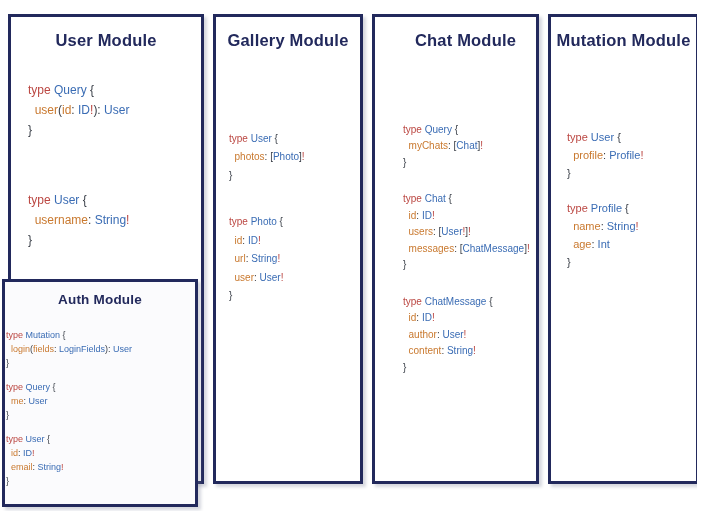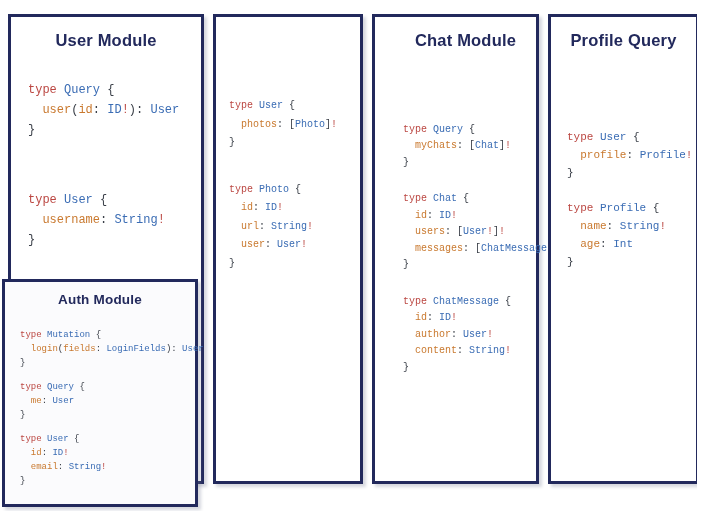--- a/index.html
+++ b/index.html
@@ -14,27 +14,27 @@
   #box-user   {left:8px;  top:14px;  width:196px; height:470px; z-index:1;}
   #box-auth   {left:2px;  top:253px; width:196px; height:228px; z-index:3; background:#fbfbfd;margin-top:26px;}
   #box-gallery{left:213px; top:14px; width:150px; height:470px;}
   #box-chat   {left:372px; top:14px; width:167px; height:470px;padding-left:20px;}
   #box-profile{left:548px; top:14px; width:151px; height:470px;}
 
   .title{margin:14px 4px 0;text-align:center;font-weight:800;font-size:16.5px;
          letter-spacing:.2px;color:var(--navy);line-height:1.15;}
   #box-auth .title{font-size:13.5px;margin-top:10px;}
 
-  .code{font-family:Liberation Mono, monospace;white-space:pre;color:var(--pu);}
+  .code{font-family:Liberation Sans, sans-serif;white-space:pre;color:var(--pu);}
   .tok.kw{color:var(--kw);} .tok.ty{color:var(--ty);}
   .tok.fl{color:var(--fl);} .tok.pu{color:var(--pu);}
 
   #box-user    .code{margin-top:30px;padding-left:17px;font-size:12px;line-height:20px;}
   #box-user    .blk{margin-bottom:50px;}
-  #box-auth    .code{margin-top:20px;padding-left:15px;font-size:9px;line-height:14px;}
+  #box-auth    .code{margin-top:20px;padding-left:1px;font-size:9px;line-height:14px;}
   #box-auth    .blk{margin-bottom:10px;}
   #box-gallery .code{margin-top:80px;padding-left:13px;font-size:10px;line-height:18.5px;}
   #box-gallery .blk{margin-bottom:28px;}
   #box-chat    .code{margin-top:72px;padding-left:8px;font-size:10px;line-height:16.5px;}
   #box-chat    .blk{margin-bottom:20px;}
   #box-profile .code{margin-top:78px;padding-left:16px;font-size:11px;line-height:18px;}
   #box-profile .blk{margin-bottom:17px;}
 </style>
 </head>
 <body>
@@ -45,26 +45,27 @@
     <h2 class="title">User Module</h2>
     <div class="code"><div class="blk"><div class="ln"><span class="tok kw">type </span><span class="tok ty">Query </span><span class="tok pu">{</span></div><div class="ln"><span class="tok pu">  </span><span class="tok fl">user</span><span class="tok pu">(</span><span class="tok fl">id</span><span class="tok pu">: </span><span class="tok ty">ID</span><span class="tok kw">!</span><span class="tok pu">): </span><span class="tok ty">User</span></div><div class="ln"><span class="tok pu">}</span></div></div><div class="blk"><div class="ln"><span class="tok kw">type </span><span class="tok ty">User </span><span class="tok pu">{</span></div><div class="ln"><span class="tok pu">  </span><span class="tok fl">username</span><span class="tok pu">: </span><span class="tok ty">String</span><span class="tok kw">!</span></div><div class="ln"><span class="tok pu">}</span></div></div></div>
   </section>
 
   <section class="box" id="box-auth">
     <h2 class="title">Auth Module</h2>
     <div class="code"><div class="blk"><div class="ln"><span class="tok kw">type </span><span class="tok ty">Mutation </span><span class="tok pu">{</span></div><div class="ln"><span class="tok pu">  </span><span class="tok fl">login</span><span class="tok pu">(</span><span class="tok fl">fields</span><span class="tok pu">: </span><span class="tok ty">LoginFields</span><span class="tok pu">): </span><span class="tok ty">User</span></div><div class="ln"><span class="tok pu">}</span></div></div><div class="blk"><div class="ln"><span class="tok kw">type </span><span class="tok ty">Query </span><span class="tok pu">{</span></div><div class="ln"><span class="tok pu">  </span><span class="tok fl">me</span><span class="tok pu">: </span><span class="tok ty">User</span></div><div class="ln"><span class="tok pu">}</span></div></div><div class="blk"><div class="ln"><span class="tok kw">type </span><span class="tok ty">User </span><span class="tok pu">{</span></div><div class="ln"><span class="tok pu">  </span><span class="tok fl">id</span><span class="tok pu">: </span><span class="tok ty">ID</span><span class="tok kw">!</span></div><div class="ln"><span class="tok pu">  </span><span class="tok fl">email</span><span class="tok pu">: </span><span class="tok ty">String</span><span class="tok kw">!</span></div><div class="ln"><span class="tok pu">}</span></div></div></div>
   </section>
 
   <section class="box" id="box-gallery">
+    <h2 class="title">Gallery Module</h2>
     <div class="code"><div class="blk"><div class="ln"><span class="tok kw">type </span><span class="tok ty">User </span><span class="tok pu">{</span></div><div class="ln"><span class="tok pu">  </span><span class="tok fl">photos</span><span class="tok pu">: [</span><span class="tok ty">Photo</span><span class="tok pu">]</span><span class="tok kw">!</span></div><div class="ln"><span class="tok pu">}</span></div></div><div class="blk"><div class="ln"><span class="tok kw">type </span><span class="tok ty">Photo </span><span class="tok pu">{</span></div><div class="ln"><span class="tok pu">  </span><span class="tok fl">id</span><span class="tok pu">: </span><span class="tok ty">ID</span><span class="tok kw">!</span></div><div class="ln"><span class="tok pu">  </span><span class="tok fl">url</span><span class="tok pu">: </span><span class="tok ty">String</span><span class="tok kw">!</span></div><div class="ln"><span class="tok pu">  </span><span class="tok fl">user</span><span class="tok pu">: </span><span class="tok ty">User</span><span class="tok kw">!</span></div><div class="ln"><span class="tok pu">}</span></div></div></div>
   </section>
 
   <section class="box" id="box-chat">
     <h2 class="title">Chat Module</h2>
     <div class="code"><div class="blk"><div class="ln"><span class="tok kw">type </span><span class="tok ty">Query </span><span class="tok pu">{</span></div><div class="ln"><span class="tok pu">  </span><span class="tok fl">myChats</span><span class="tok pu">: [</span><span class="tok ty">Chat</span><span class="tok pu">]</span><span class="tok kw">!</span></div><div class="ln"><span class="tok pu">}</span></div></div><div class="blk"><div class="ln"><span class="tok kw">type </span><span class="tok ty">Chat </span><span class="tok pu">{</span></div><div class="ln"><span class="tok pu">  </span><span class="tok fl">id</span><span class="tok pu">: </span><span class="tok ty">ID</span><span class="tok kw">!</span></div><div class="ln"><span class="tok pu">  </span><span class="tok fl">users</span><span class="tok pu">: [</span><span class="tok ty">User</span><span class="tok kw">!</span><span class="tok pu">]</span><span class="tok kw">!</span></div><div class="ln"><span class="tok pu">  </span><span class="tok fl">messages</span><span class="tok pu">: [</span><span class="tok ty">ChatMessage</span><span class="tok pu">]</span><span class="tok kw">!</span></div><div class="ln"><span class="tok pu">}</span></div></div><div class="blk"><div class="ln"><span class="tok kw">type </span><span class="tok ty">ChatMessage </span><span class="tok pu">{</span></div><div class="ln"><span class="tok pu">  </span><span class="tok fl">id</span><span class="tok pu">: </span><span class="tok ty">ID</span><span class="tok kw">!</span></div><div class="ln"><span class="tok pu">  </span><span class="tok fl">author</span><span class="tok pu">: </span><span class="tok ty">User</span><span class="tok kw">!</span></div><div class="ln"><span class="tok pu">  </span><span class="tok fl">content</span><span class="tok pu">: </span><span class="tok ty">String</span><span class="tok kw">!</span></div><div class="ln"><span class="tok pu">}</span></div></div></div>
   </section>
 
   <section class="box" id="box-profile">
-    <h2 class="title">Profile Query</h2>
+    <h2 class="title">Mutation Module</h2>
     <div class="code"><div class="blk"><div class="ln"><span class="tok kw">type </span><span class="tok ty">User </span><span class="tok pu">{</span></div><div class="ln"><span class="tok pu">  </span><span class="tok fl">profile</span><span class="tok pu">: </span><span class="tok ty">Profile</span><span class="tok kw">!</span></div><div class="ln"><span class="tok pu">}</span></div></div><div class="blk"><div class="ln"><span class="tok kw">type </span><span class="tok ty">Profile </span><span class="tok pu">{</span></div><div class="ln"><span class="tok pu">  </span><span class="tok fl">name</span><span class="tok pu">: </span><span class="tok ty">String</span><span class="tok kw">!</span></div><div class="ln"><span class="tok pu">  </span><span class="tok fl">age</span><span class="tok pu">: </span><span class="tok ty">Int</span></div><div class="ln"><span class="tok pu">}</span></div></div></div>
   </section>
 
 </div>
 
 </body></html>

